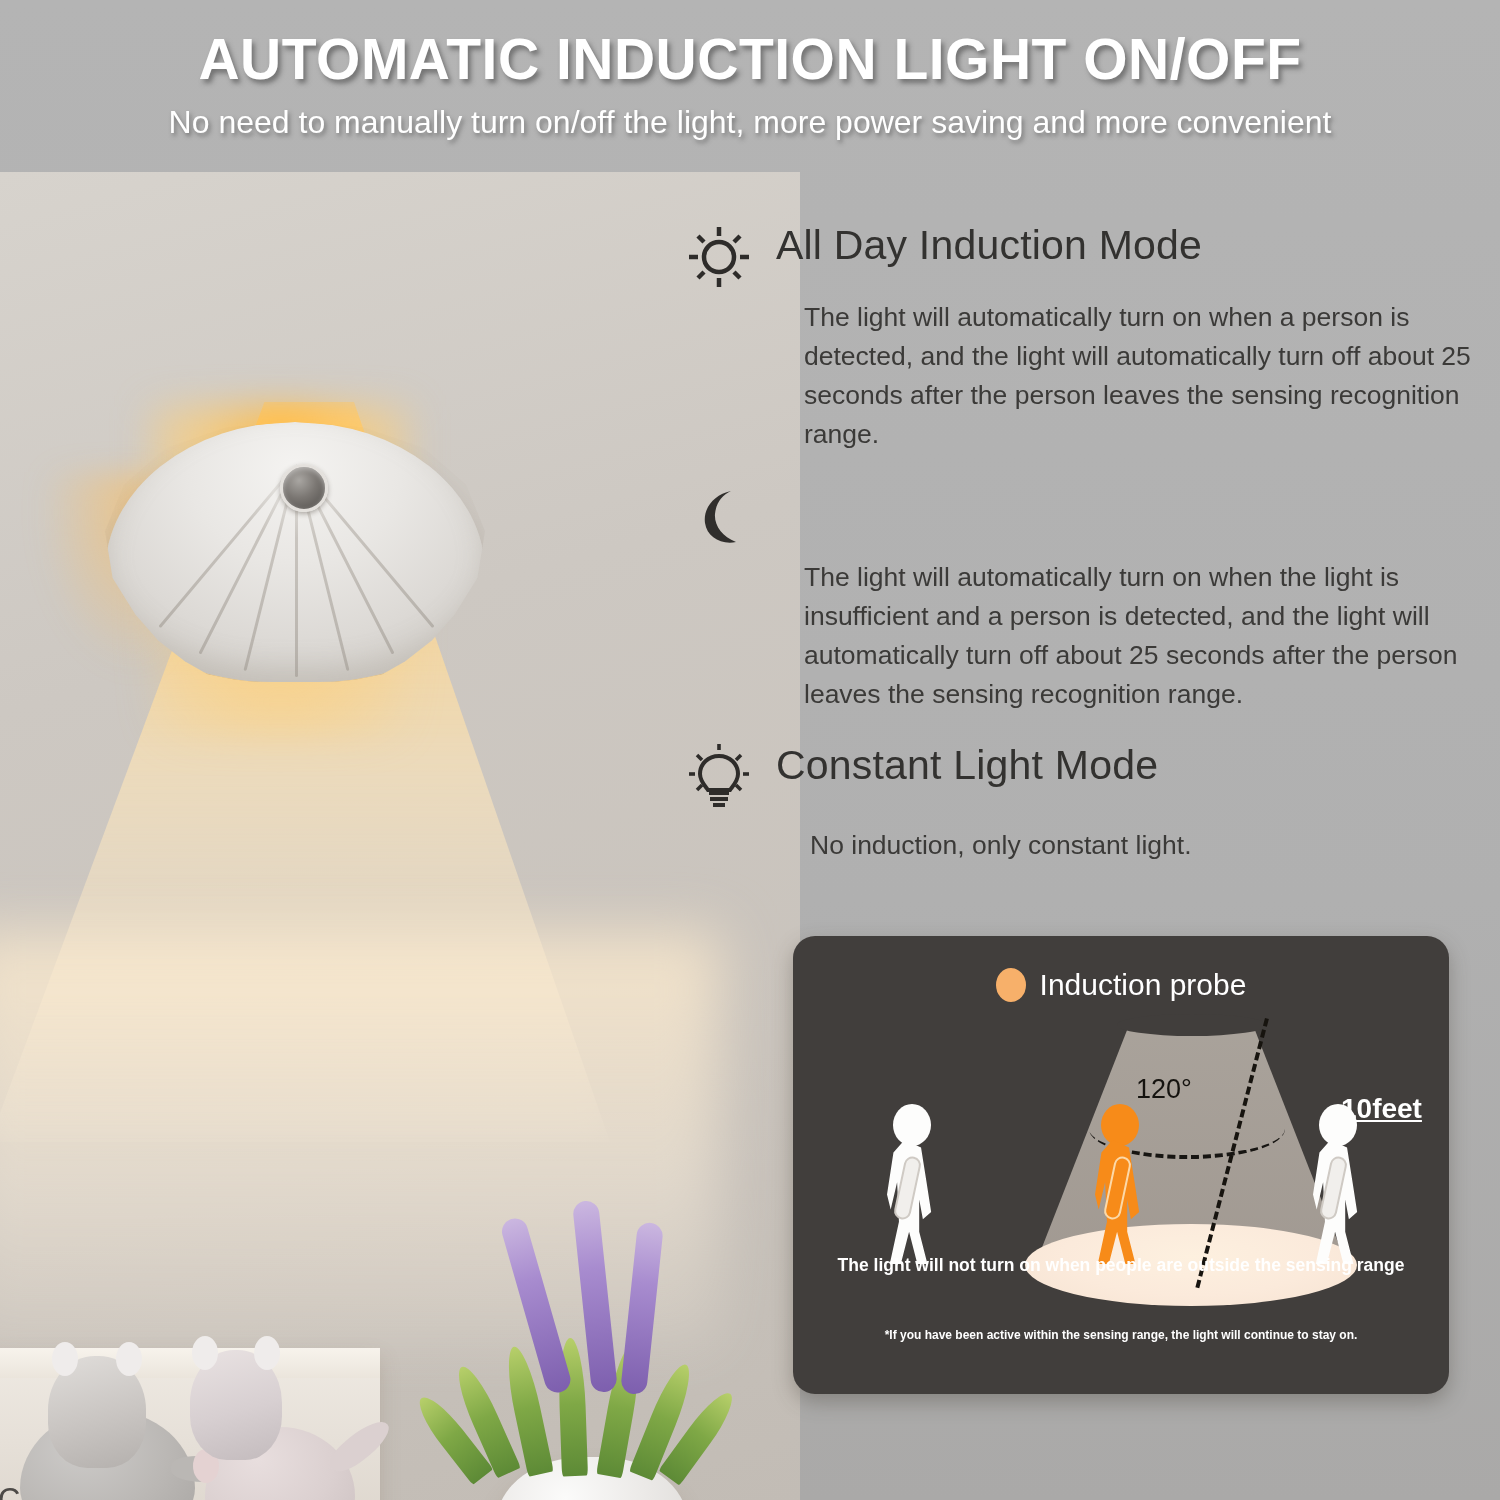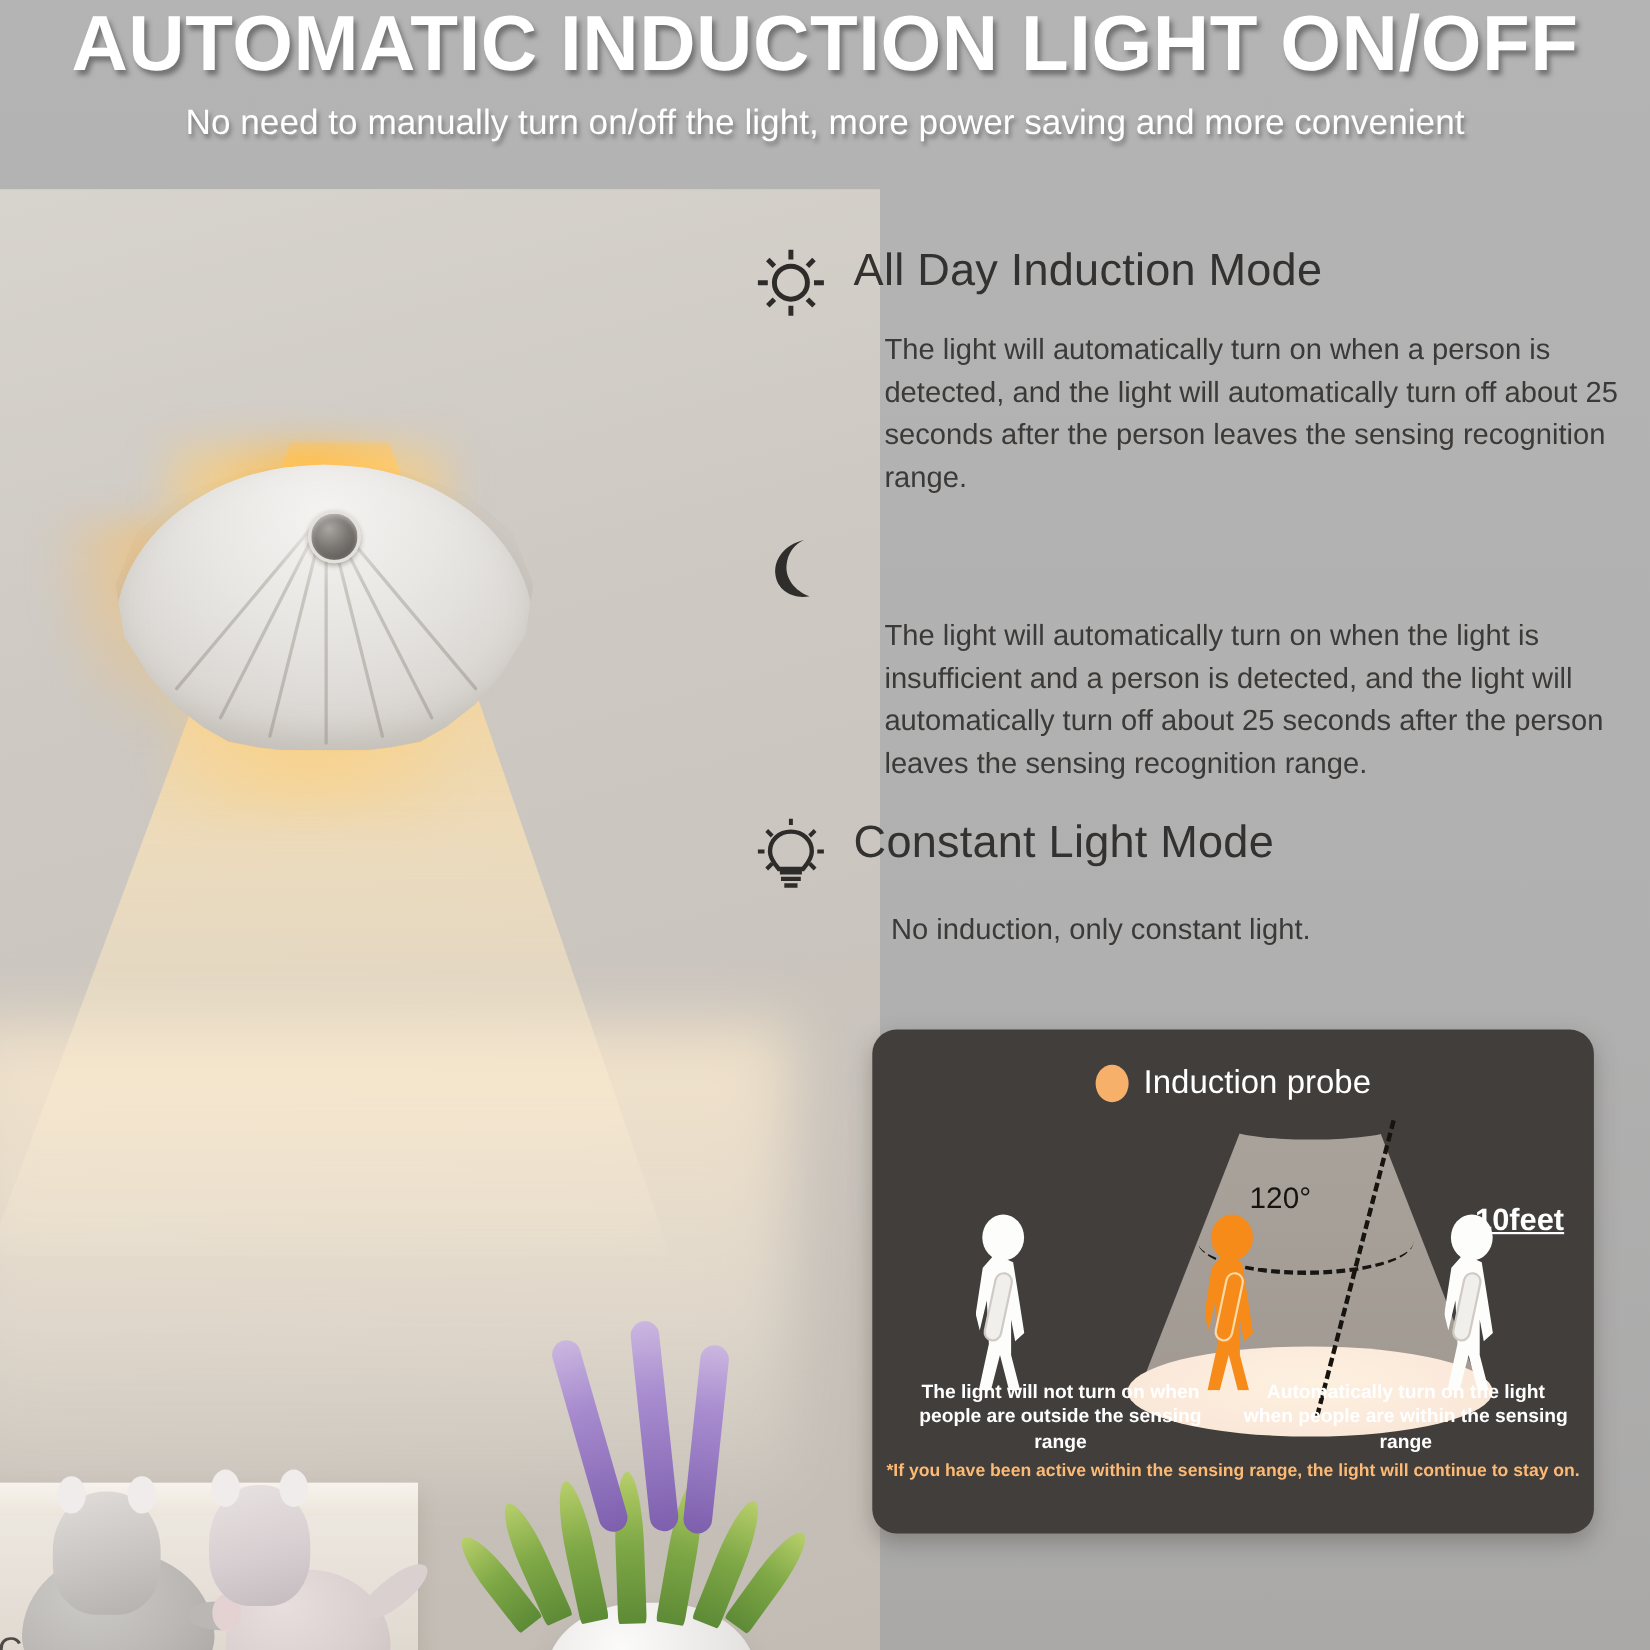--- a/index.html
+++ b/index.html
@@ -15,21 +15,22 @@
   #page {
     position:relative;
     width:1500px; height:1500px;
     background:linear-gradient(180deg,#b4b4b4 0%,#b0b0b0 60%,#aaa9a8 100%);
     overflow:hidden;
   }
 
   
   .header { position:absolute; top:0; left:0; width:1500px; height:172px; text-align:center; }
   .hero-title {
-    font-size:71px; font-weight:bold; color:#ffffff;
+    margin-top:26px;
+    font-size:57px; font-weight:bold; color:#ffffff;
     letter-spacing:.5px; white-space:nowrap;
     text-shadow:3px 4px 5px rgba(60,60,60,.55);
   }
   .hero-sub {
     margin-top:12px;
     font-size:32px; color:#ffffff; white-space:nowrap;
     text-shadow:2px 3px 4px rgba(60,60,60,.5);
   }
 
   
@@ -163,21 +164,21 @@
   .person.white .p-head { background:#fdfdfc; }
   .person.white .p-body { background:#fdfdfc; }
   .person.orange .p-head { background:#f78b19; }
   .person.orange .p-body { background:#f78b19; }
   .p-arm { position:absolute; width:17px; height:64px; border-radius:12px; }
   .person.white .p-arm { background:#f1efec; border:2px solid #cfcac4; }
   .person.orange .p-arm { background:#f78b19; border:2px solid #fcd9a8; }
 
   .caps { position:absolute; left:14px; top:318px; width:628px; display:flex; }
   .cap { flex:1; text-align:center; font-size:17.5px; font-weight:bold; line-height:1.28; color:#ffffff; padding:0 6px; }
-  .note { position:absolute; left:0; top:392px; width:100%; text-align:center; font-size:16px; font-weight:bold; line-height:1.3; color:#fdba74; }
+  .note { position:absolute; left:0; top:392px; width:100%; text-align:center; font-size:12px; font-weight:bold; line-height:1.3; color:#ffffff; }
 </style>
 </head>
 <body>
 
 <div id="page">
 
   <div class="header">
     <div class="hero-title">AUTOMATIC INDUCTION LIGHT ON/OFF</div>
     <div class="hero-sub">No need to manually turn on/off the light, more power saving and more convenient</div>
   </div>
@@ -327,19 +328,18 @@
       <div class="p-arm" style="left:16px; top:52px; transform:rotate(12deg);"></div>
     </div>
     <div class="person white" style="left:518px; top:168px;">
       <div class="p-head"></div>
         <div class="p-body"></div>
       <div class="p-arm" style="left:14px; top:52px; transform:rotate(12deg);"></div>
     </div>
 
     <div class="caps">
       <div class="cap">The light will not turn on when people are outside the sensing range</div>
-      <div class="cap">Automatically turn on the light when people are within the sensing range</div>
     </div>
 
     <div class="note">*If you have been active within the sensing range, the light will continue to stay on.</div>
   </div>
 
 </div>
 
 </body></html>

